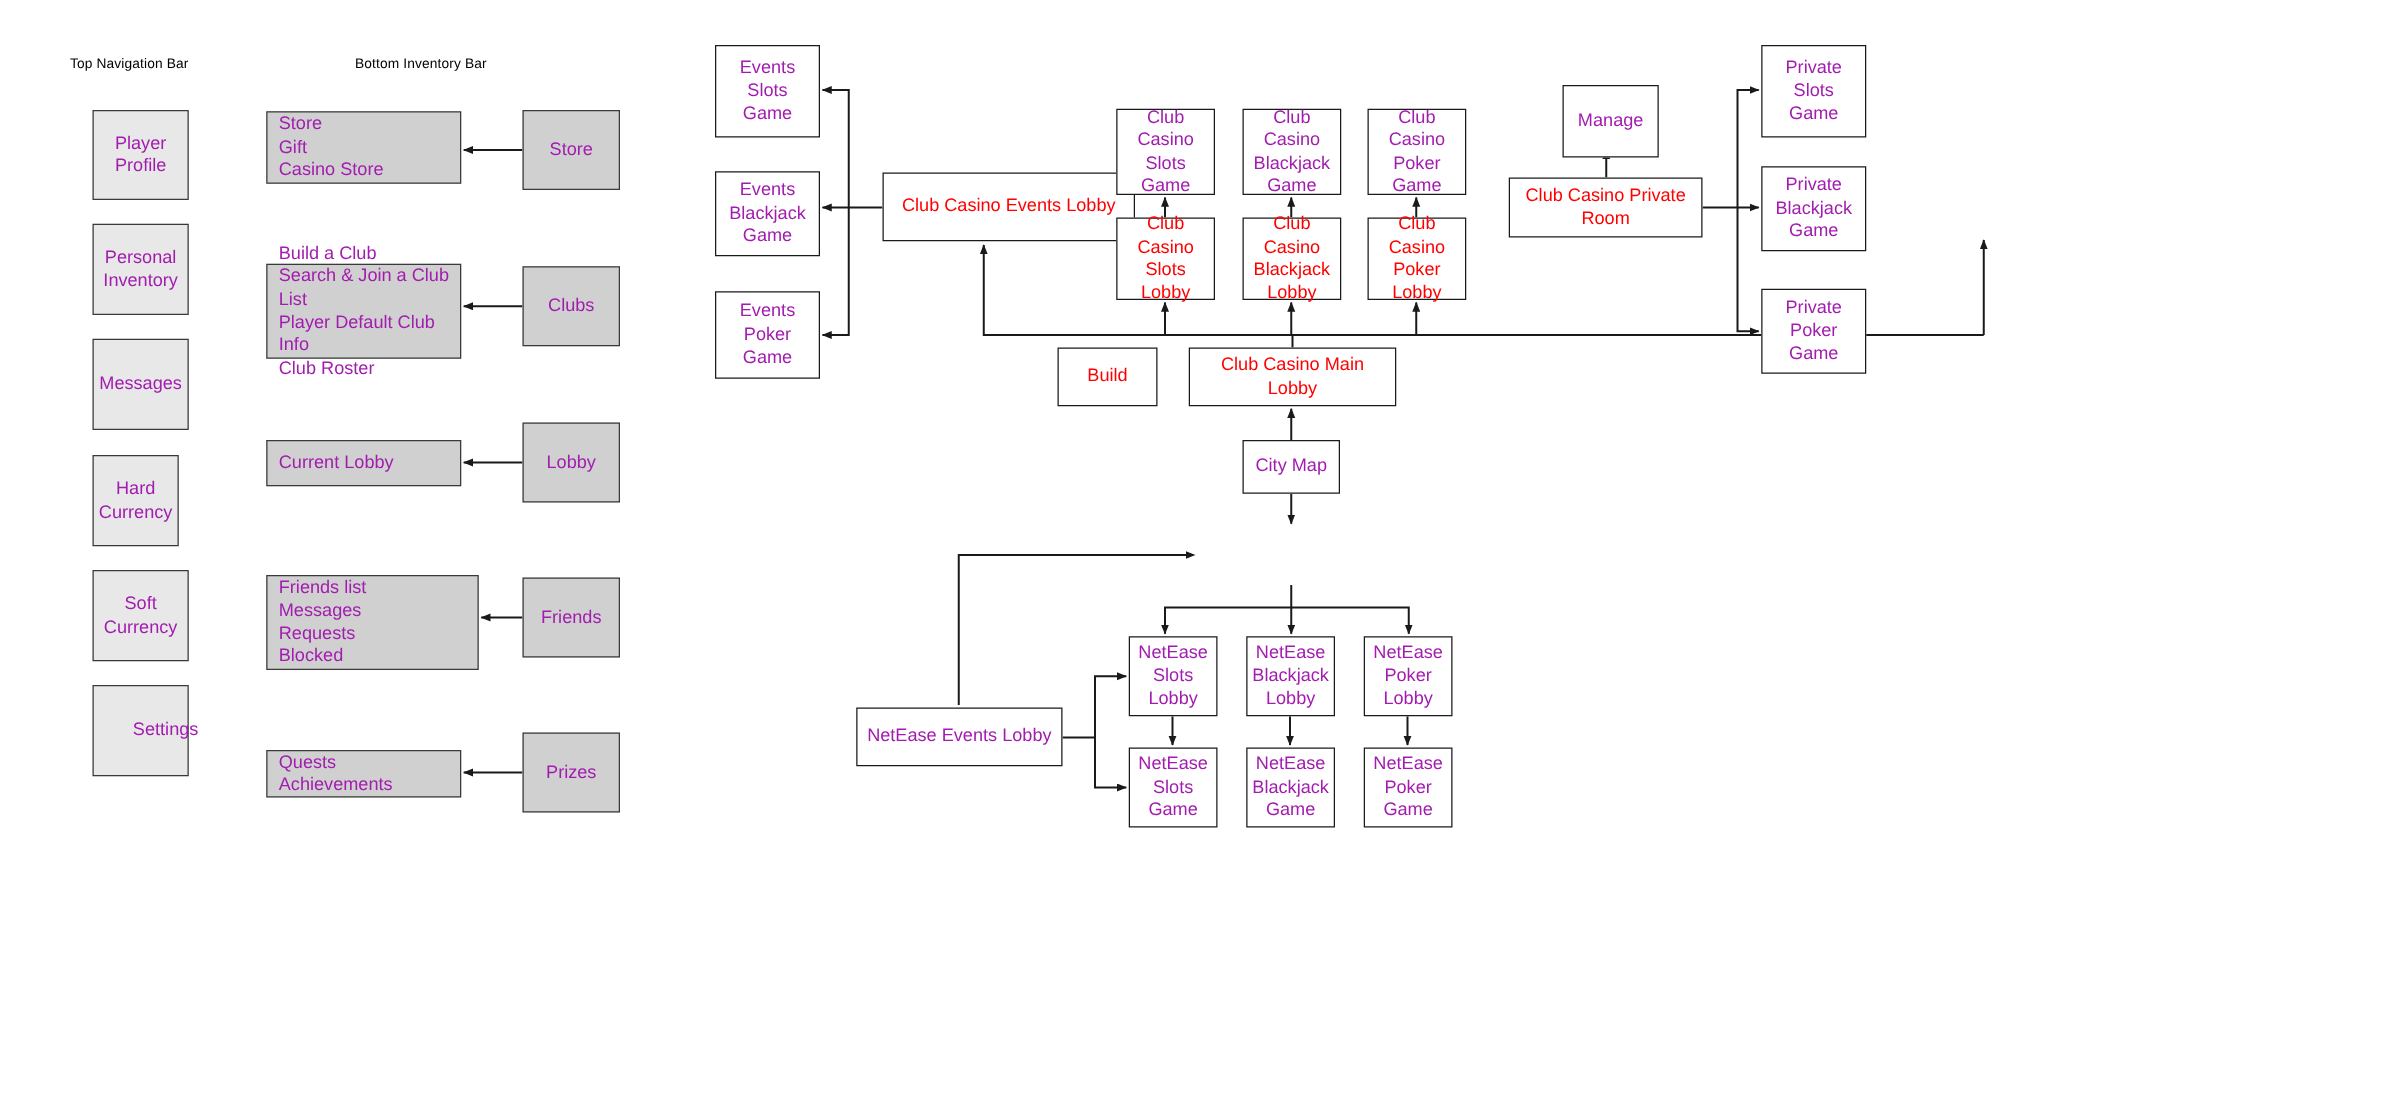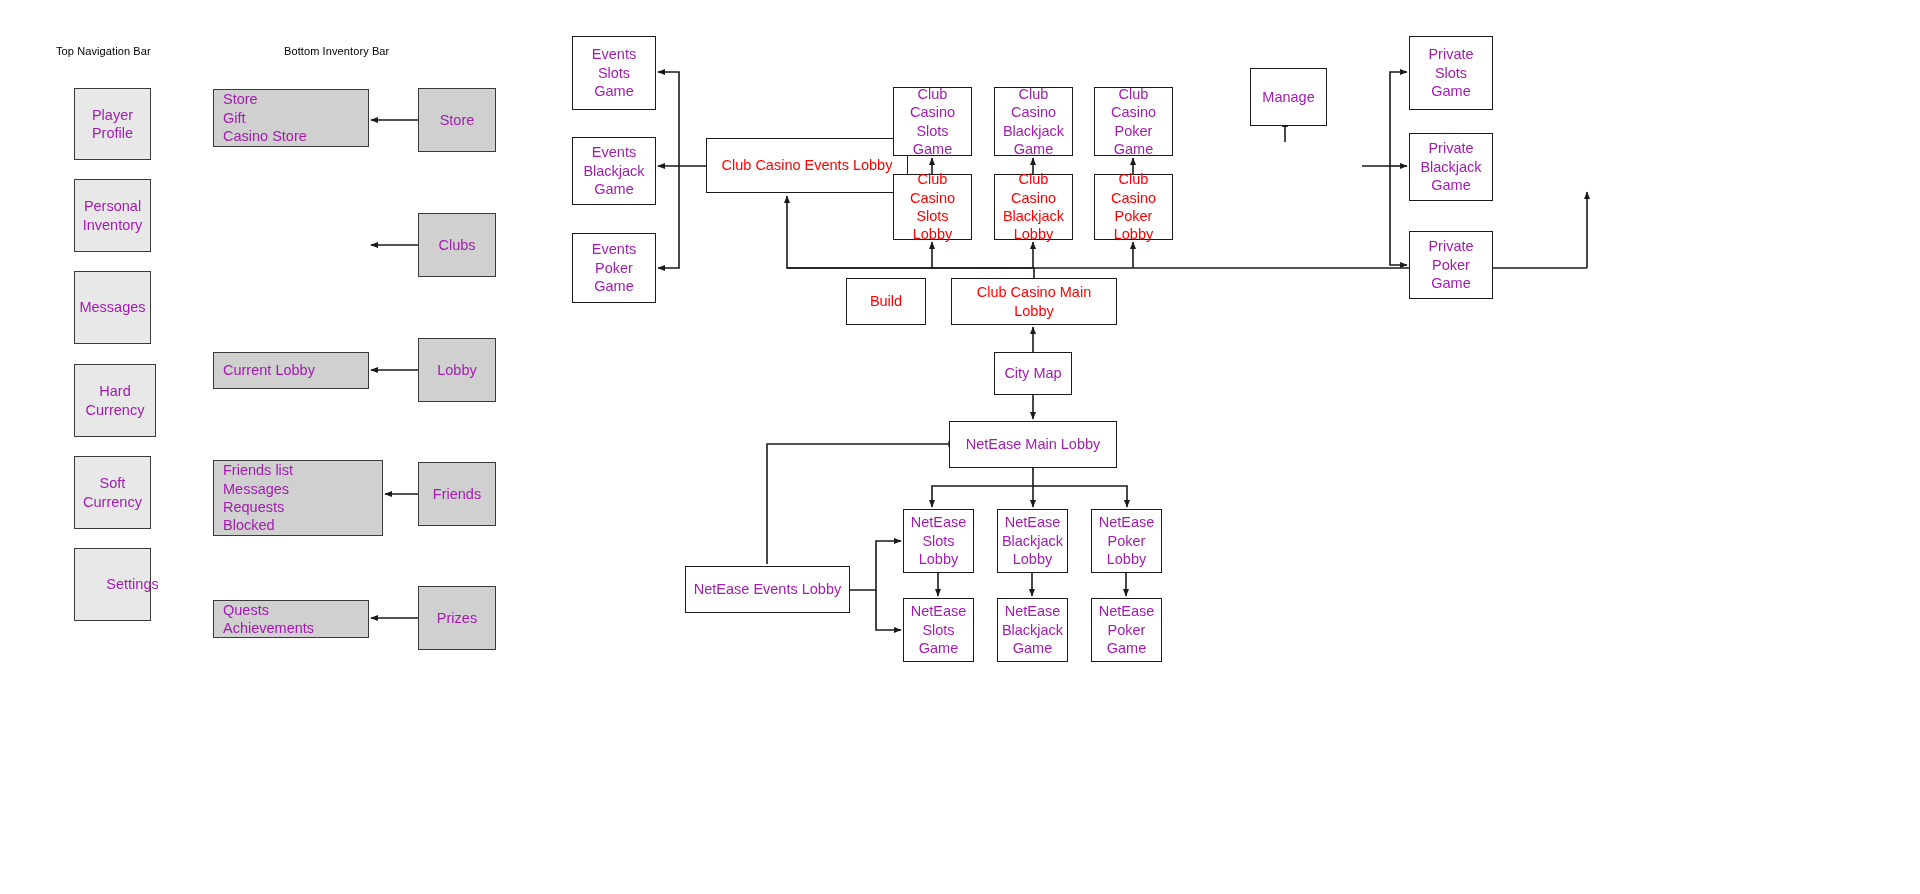--- a/index.html
+++ b/index.html
@@ -122,35 +122,41 @@
       <span class="lines">Player
 Profile</span>
     </div>
     <div class="node shaded-light" style="left: 74px; top: 179px; width: 77px; height: 73px;">
       <span class="lines">Personal
 Inventory</span>
     </div>
     <div class="node shaded-light" style="left: 74px; top: 271px; width: 77px; height: 73px;">
       <span class="lines">Messages</span>
     </div>
-    <div class="node shaded-light" style="left: 74px; top: 364px; width: 82px; height: 73px;">
+    <div class="node shaded-light" style="left: 74px; top: 364px; width: 69px; height: 73px;">
       <span class="lines">Hard
 Currency</span>
     </div>
     <div class="node shaded-light" style="left: 74px; top: 456px; width: 77px; height: 73px;">
       <span class="lines">Soft
 Currency</span>
     </div>
     <div class="node shaded-light" style="left: 74px; top: 548px; width: 77px; height: 73px; padding-left: 44px;">
       <span class="lines">Settings</span>
     </div>
     <div class="node shaded left-align" style="left: 213px; top: 89px; width: 156px; height: 58px;">
       <span class="lines">Store
 Gift
 Casino Store</span>
+    </div>
+    <div class="node shaded left-align" style="left: 213px; top: 211px; width: 156px; height: 76px;">
+      <span class="lines">Build a Club
+Search &amp; Join a Club List
+Player Default Club Info
+Club Roster</span>
     </div>
     <div class="node shaded left-align" style="left: 213px; top: 352px; width: 156px; height: 37px;">
       <span class="lines">Current Lobby</span>
     </div>
     <div class="node shaded left-align" style="left: 213px; top: 460px; width: 170px; height: 76px;">
       <span class="lines">Friends list
 Messages
 Requests
 Blocked</span>
     </div>
@@ -216,20 +222,23 @@
 Lobby</span>
     </div>
     <div class="node red" style="left: 1094px; top: 174px; width: 79px; height: 66px;">
       <span class="lines">Club Casino
 Poker
 Lobby</span>
     </div>
     <div class="node" style="left: 1250px; top: 68px; width: 77px; height: 58px;">
       <span class="lines">Manage</span>
     </div>
+    <div class="node red" style="left: 1207px; top: 142px; width: 155px; height: 48px;">
+      <span class="lines">Club Casino Private Room</span>
+    </div>
     <div class="node" style="left: 1409px; top: 36px; width: 84px; height: 74px;">
       <span class="lines">Private
 Slots Game</span>
     </div>
     <div class="node" style="left: 1409px; top: 133px; width: 84px; height: 68px;">
       <span class="lines">Private
 Blackjack
 Game</span>
     </div>
     <div class="node" style="left: 1409px; top: 231px; width: 84px; height: 68px;">
@@ -239,23 +248,20 @@
     </div>
     <div class="node red" style="left: 846px; top: 278px; width: 80px; height: 47px;">
       <span class="lines">Build</span>
     </div>
     <div class="node red" style="left: 951px; top: 278px; width: 166px; height: 47px;">
       <span class="lines">Club Casino Main Lobby</span>
     </div>
     <div class="node" style="left: 994px; top: 352px; width: 78px; height: 43px;">
       <span class="lines">City Map</span>
     </div>
-    <div class="node" style="left: 949px; top: 421px; width: 168px; height: 47px;">
-      <span class="lines">NetEase Main Lobby</span>
-    </div>
     <div class="node" style="left: 685px; top: 566px; width: 165px; height: 47px;">
       <span class="lines">NetEase Events Lobby</span>
     </div>
     <div class="node" style="left: 903px; top: 509px; width: 71px; height: 64px;">
       <span class="lines">NetEase
 Slots
 Lobby</span>
     </div>
     <div class="node" style="left: 997px; top: 509px; width: 71px; height: 64px;">
       <span class="lines">NetEase

